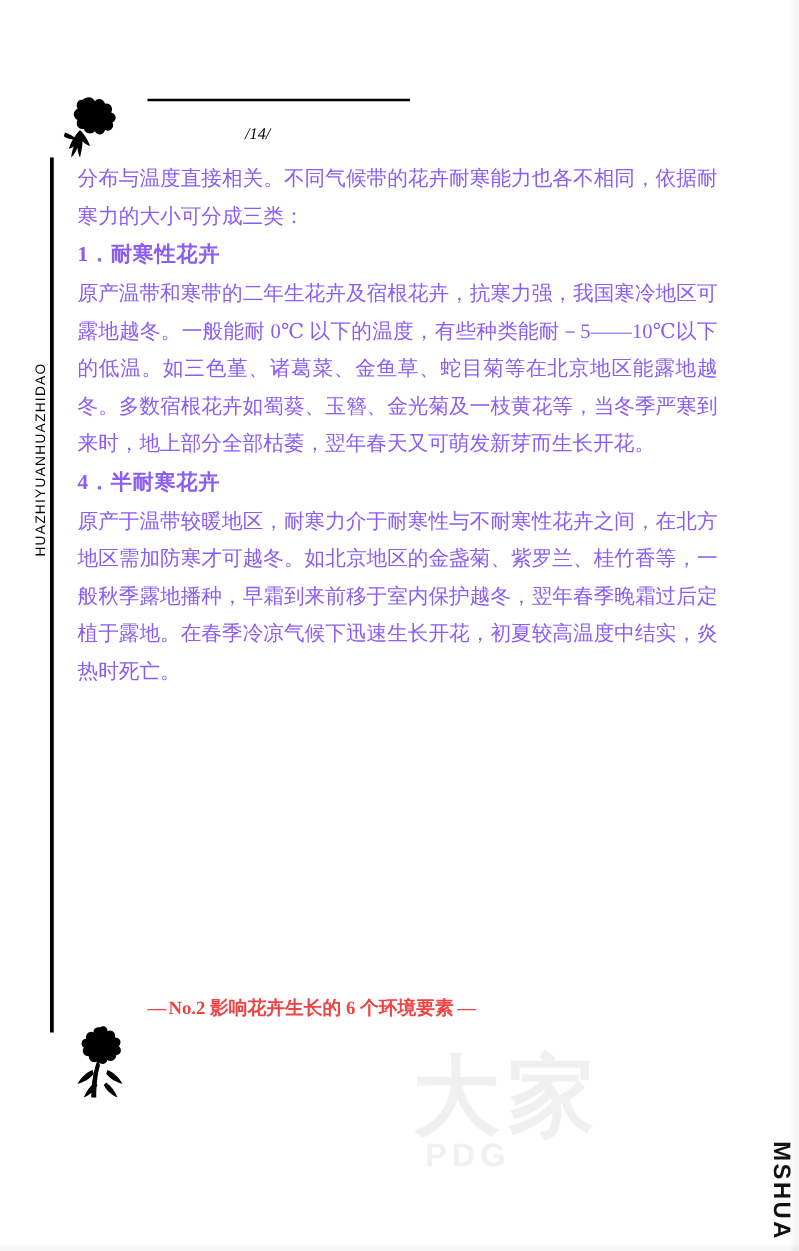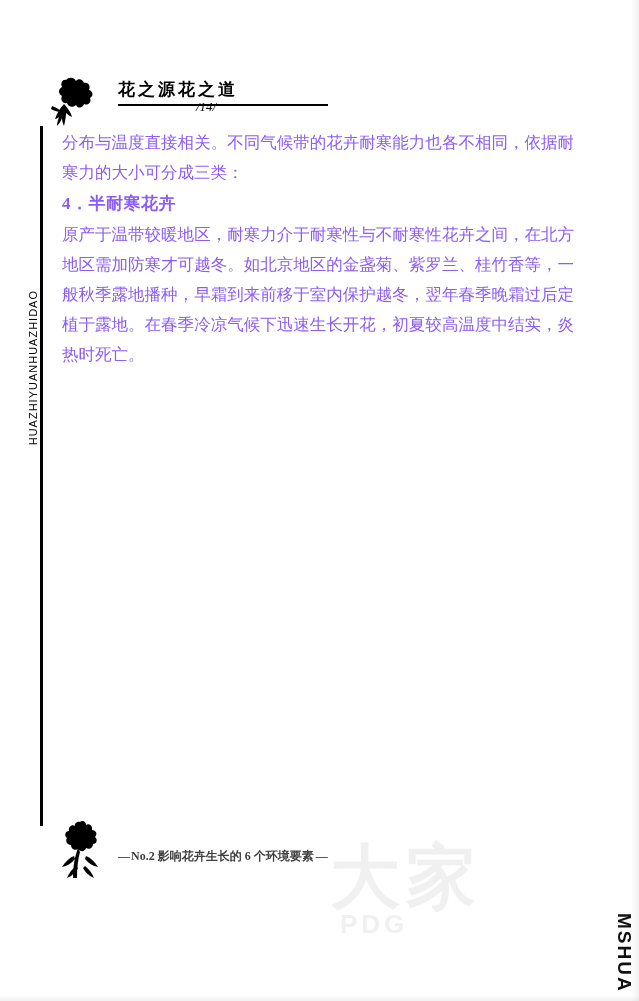--- a/index.html
+++ b/index.html
@@ -111,25 +111,25 @@
     text-indent: 2em;
     margin-top: 6px;
     margin-bottom: 2px;
     letter-spacing: 0.5px;
   }
 
   
   .footer {
     position: absolute;
     left: 118px;
-    top: 848px;
+    top: 797px;
     width: 420px;
-    font-size: 12px;
-    font-weight: bold;
-    color: #404040;
+    font-size: 15px;
+    font-weight: bold;
+    color: #ef4444;
     white-space: nowrap;
   }
   .footer .dash {
     letter-spacing: -1px;
   }
   .footer-flower {
     position: absolute;
     left: 50px;
     top: 820px;
     width: 62px;
@@ -200,31 +200,32 @@
     <svg width="58" height="52" viewBox="0 0 58 52" xmlns="http://www.w3.org/2000/svg">
       <g fill="#000">
         <path d="M22 4c3-3 8-3 10 1 2-3 7-2 8 2 4-1 7 3 5 7 4 1 5 6 1 8 2 4-2 8-6 6-1 4-6 5-8 1-3 3-8 2-9-2-4 1-7-3-5-7-4-2-4-7 0-9-2-4 1-8 4-7z"></path>
         <path d="M20 28c-4 4-7 9-9 15 1 0 3-1 4-2-1 3-2 6-2 9 2-2 4-5 5-8 0 3 1 6 2 8 1-4 2-9 2-13 2 2 4 3 6 4-1-4-4-9-8-13z"></path>
         <path d="M8 30c3 1 7 3 10 6-4 0-8-1-11-3z"></path>
       </g>
     </svg>
   </div>
 
   <div class="header">
-    <div class="header-title">花之源花之道</div>
     <div class="header-rule"></div>
   </div>
   <div class="page-number">/14/</div>
 
   <div class="left-rule"></div>
   <div class="vertical-label">HUAZHIYUANHUAZHIDAO</div>
 
   <div class="content">
     <p class="para">分布与温度直接相关。不同气候带的花卉耐寒能力也各不相同，依据耐寒力的大小可分成三类：</p>
 
+    <p class="section-head">1．耐寒性花卉</p>
+    <p class="para">原产温带和寒带的二年生花卉及宿根花卉，抗寒力强，我国寒冷地区可露地越冬。一般能耐 0℃ 以下的温度，有些种类能耐－5——10℃以下的低温。如三色堇、诸葛菜、金鱼草、蛇目菊等在北京地区能露地越冬。多数宿根花卉如蜀葵、玉簪、金光菊及一枝黄花等，当冬季严寒到来时，地上部分全部枯萎，翌年春天又可萌发新芽而生长开花。</p>
 
     <p class="section-head">4．半耐寒花卉</p>
     <p class="para">原产于温带较暖地区，耐寒力介于耐寒性与不耐寒性花卉之间，在北方地区需加防寒才可越冬。如北京地区的金盏菊、紫罗兰、桂竹香等，一般秋季露地播种，早霜到来前移于室内保护越冬，翌年春季晚霜过后定植于露地。在春季冷凉气候下迅速生长开花，初夏较高温度中结实，炎热时死亡。</p>
 
 
   </div>
 
   <div class="footer-flower">
     <svg width="62" height="62" viewBox="0 0 62 62" xmlns="http://www.w3.org/2000/svg">
       <g fill="#000">

